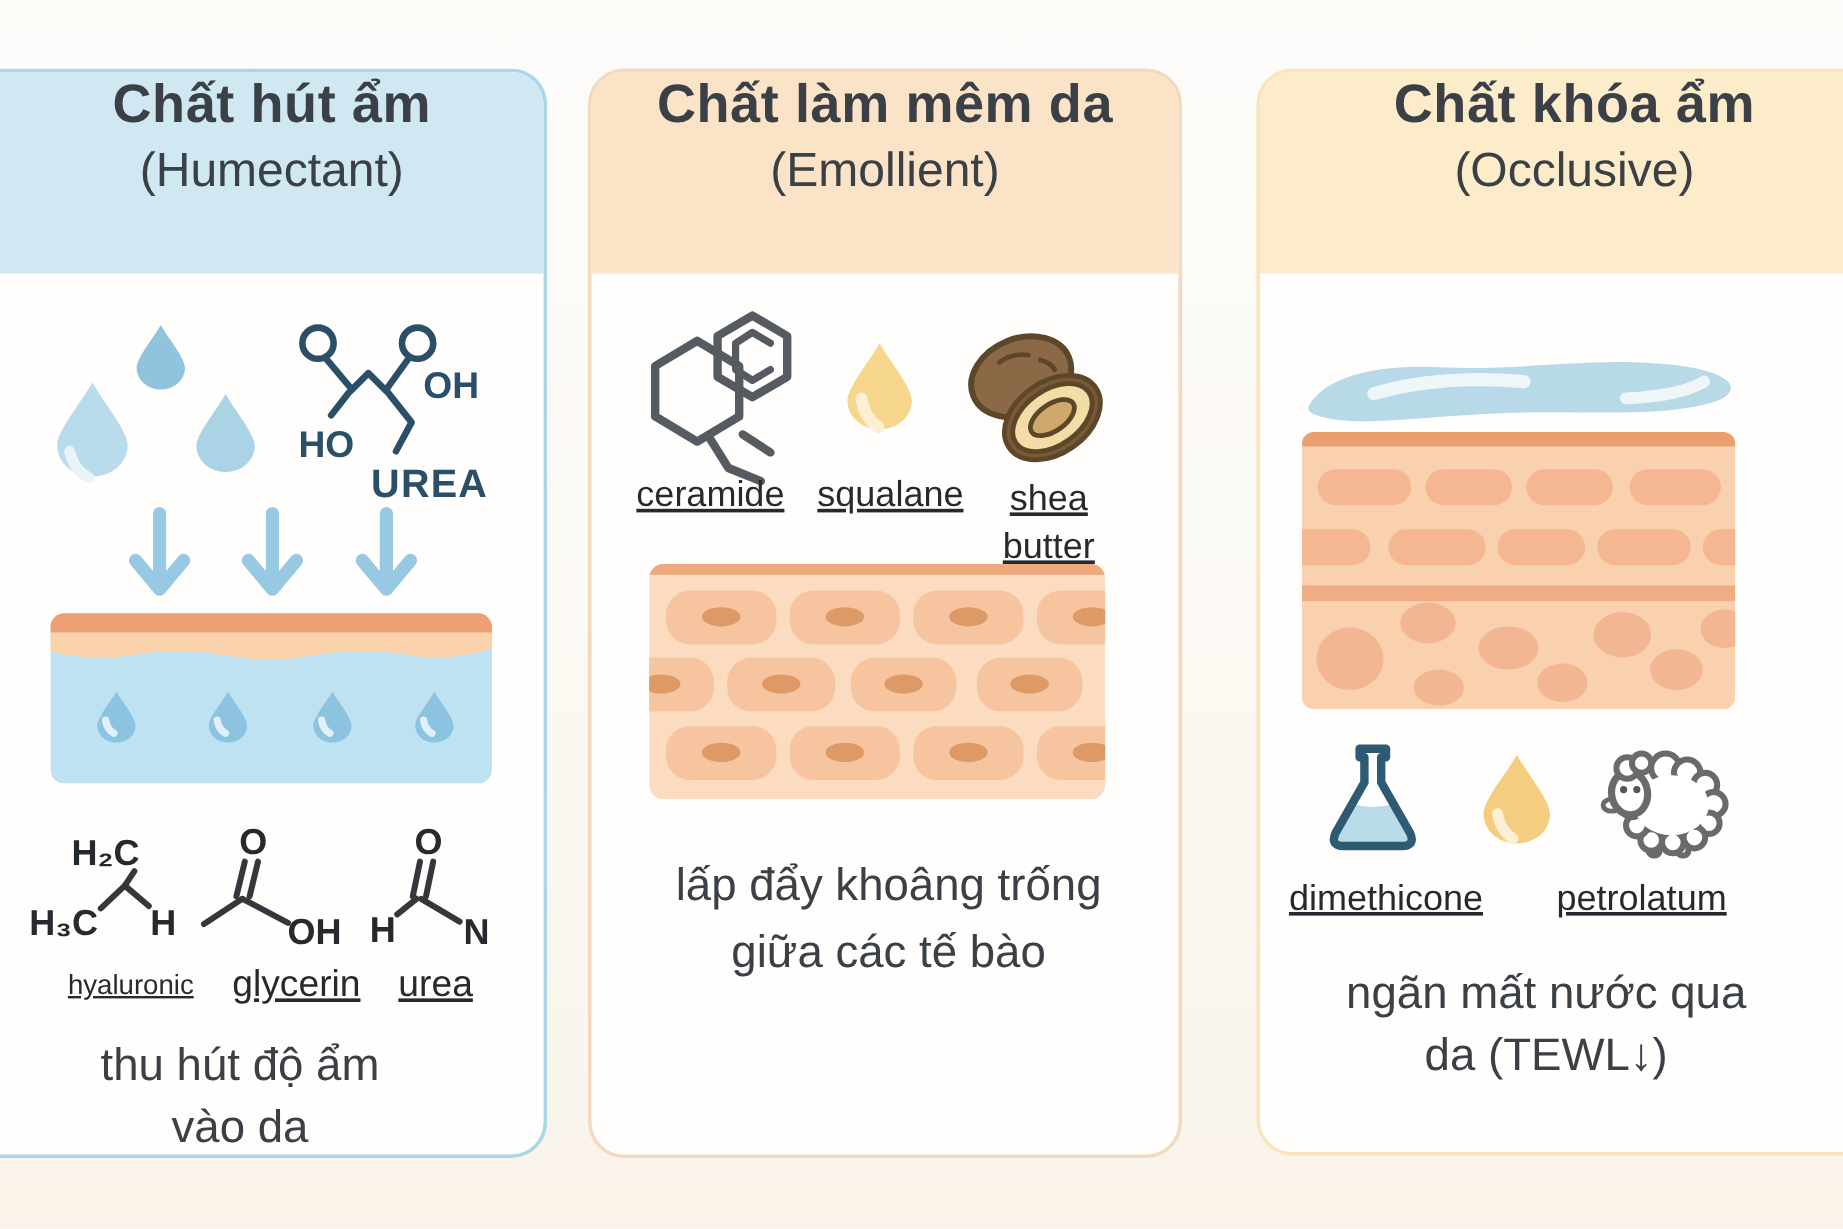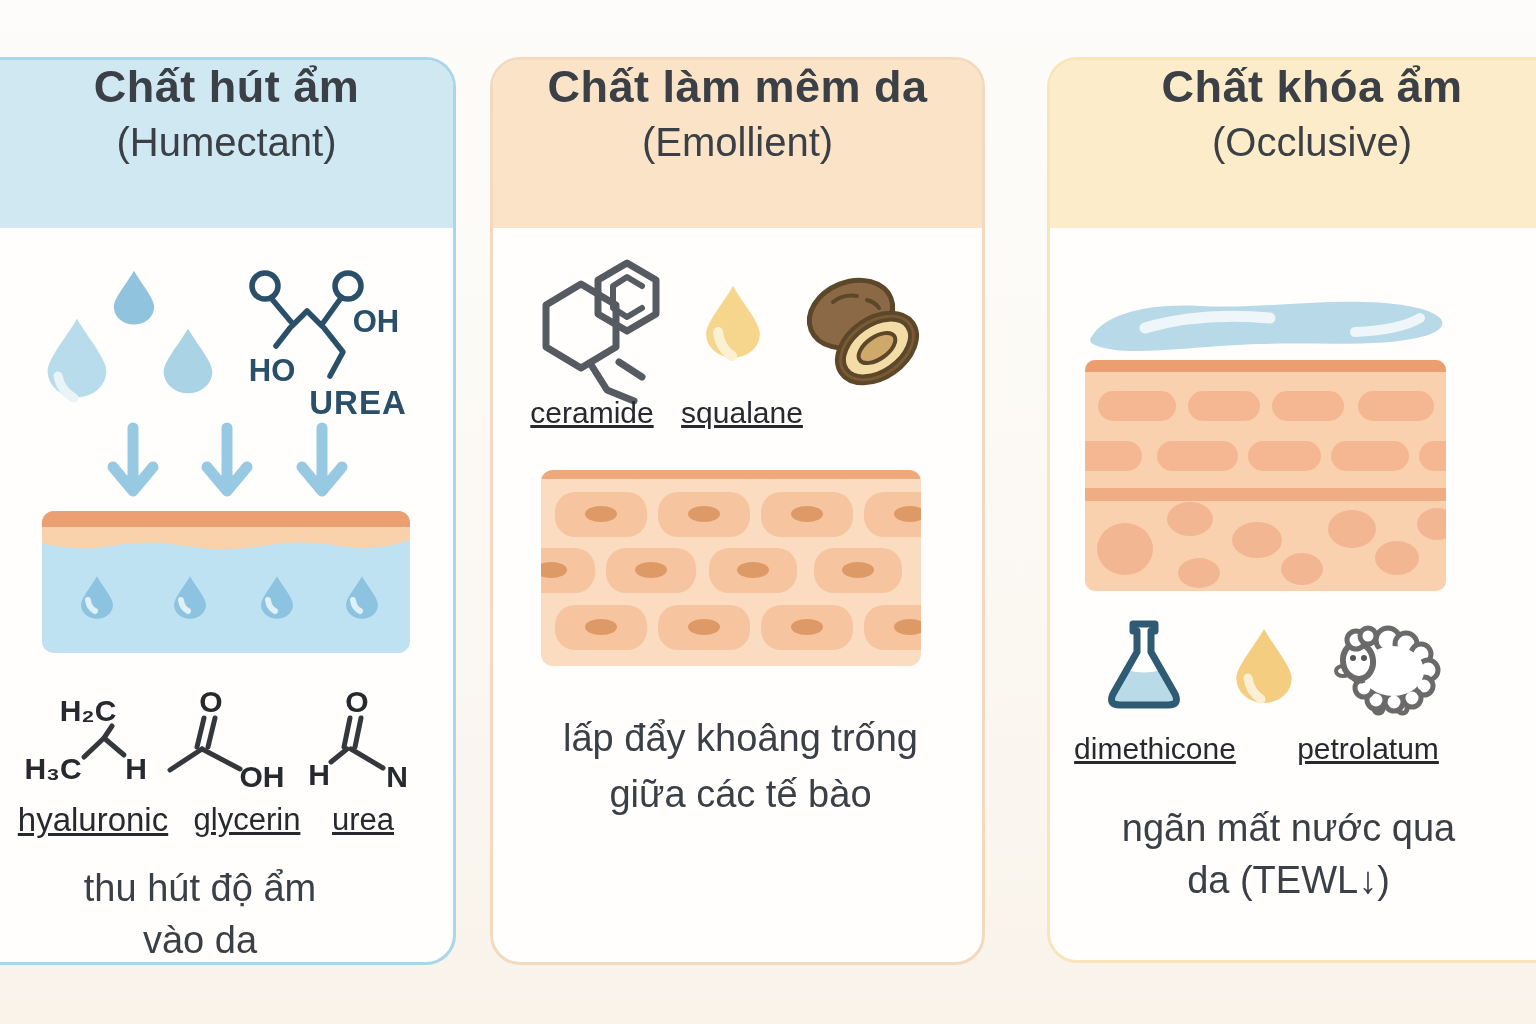--- a/index.html
+++ b/index.html
@@ -110,21 +110,21 @@
       <text x="319" y="725" text-anchor="middle">H</text>
       <text x="397" y="727" text-anchor="middle">N</text>
     </g>
   </svg>
 
   <header class="card-header">
     <div class="card-title">Chất hút ẩm</div>
     <div class="card-subtitle">(Humectant)</div>
   </header>
 
-  <div class="lbl" style="left:8px;top:743px;width:170px;font-size:33px">hyaluronic</div>
+  <div class="lbl" style="left:24px;top:743px;width:170px;font-size:23px">hyaluronic</div>
   <div class="lbl" style="left:182px;top:743px;width:130px;font-size:31px">glycerin</div>
   <div class="lbl" style="left:308px;top:743px;width:110px;font-size:31px">urea</div>
 
   <div class="caption" style="left:0;top:802px;width:400px;line-height:52px">
     <span>thu hút độ ẩm</span><br>
     <span>vào da</span>
   </div>
 </section>
 
 <section class="card" style="left: 490px; width: 495px; --header-bg: #fae3c7; --border: #f3dabf;">
@@ -193,20 +193,24 @@
     </g>
   </svg>
 
   <header class="card-header">
     <div class="card-title">Chất làm mêm da</div>
     <div class="card-subtitle">(Emollient)</div>
   </header>
 
   <div class="lbl" style="left:19px;top:336px;width:160px">ceramide</div>
   <div class="lbl" style="left:169px;top:336px;width:160px">squalane</div>
+  <div class="lbl" style="left:311px;top:336px;width:140px">
+    <span class="l2">shea</span>
+    <span class="l2">butter</span>
+  </div>
 
   <div class="caption" style="left:0;top:650px;width:495px;line-height:56px">
     <span>lấp đẩy khoâng trống</span><br>
     <span>giữa các tế bào</span>
   </div>
 </section>
 
 <section class="card" style="left: 1047px; width: 530px; height: 906px; --header-bg: #fdecc9; --border: #f8e5bb;">
   <svg class="art" width="477" height="906" viewBox="0 0 477 906">
 

